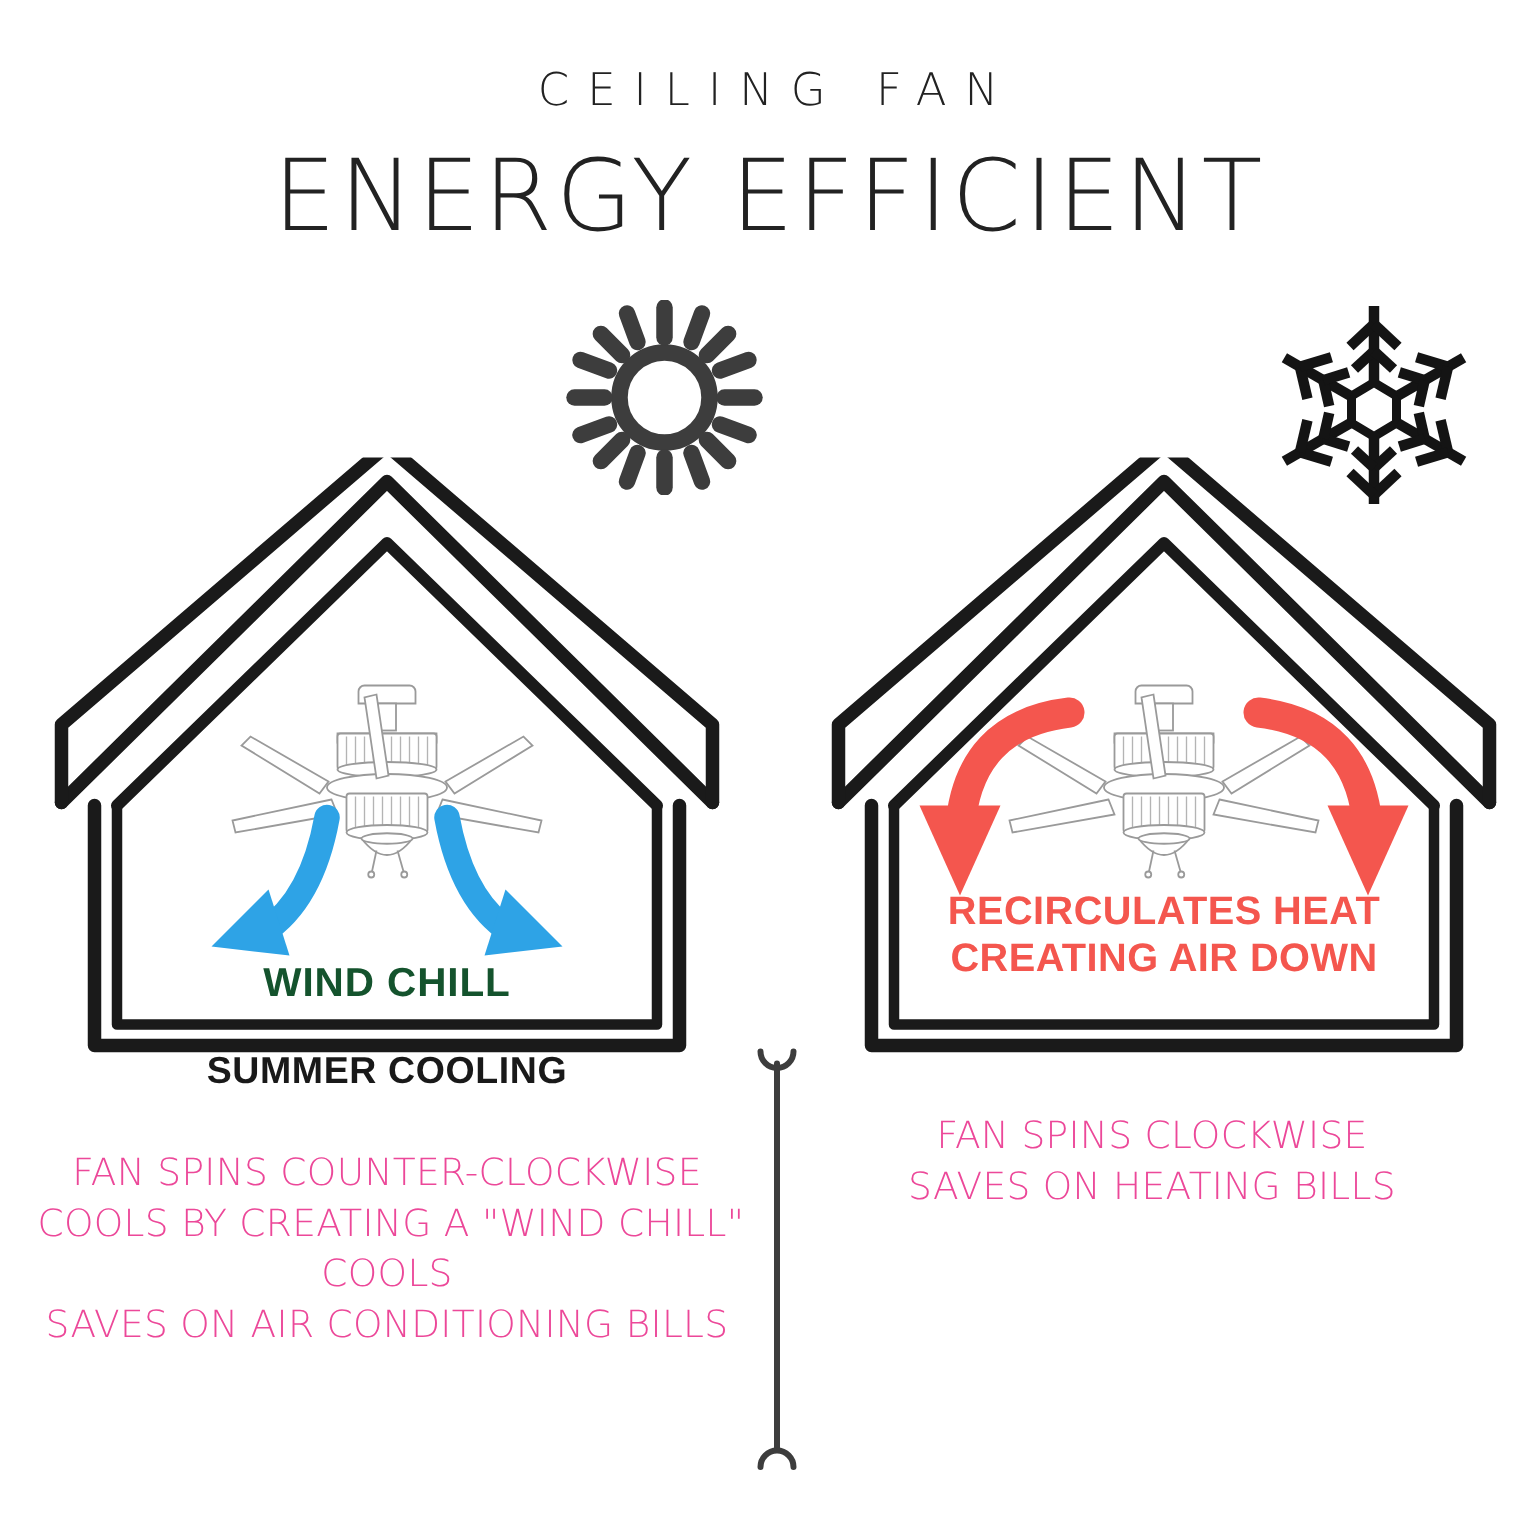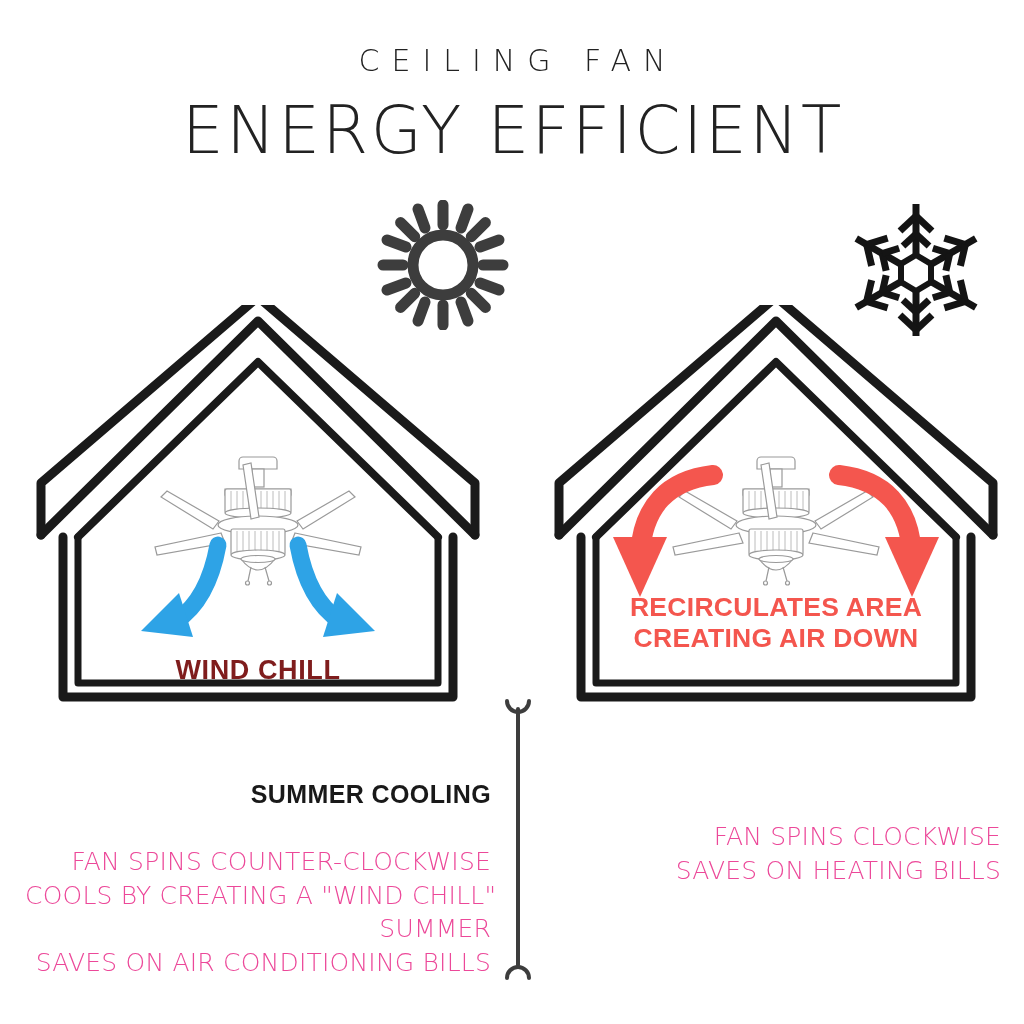--- a/index.html
+++ b/index.html
@@ -42,33 +42,33 @@
   .house{position:absolute;top:305px;width:450px;height:405px;}
   #house-left{left:33px;}
   #house-right{left:551px;}
 
   
   .incaption{
     position:absolute;text-align:center;line-height:1.18;
     font-weight:bold;font-family:"Liberation Sans", sans-serif;
   }
   #wind-chill-label{
-    left:33px;top:655px;width:450px;
-    font-size:27px;color:#7f1d1d;letter-spacing:.6px;
+    left:33px;top:640px;width:450px;
+    font-size:27px;color:#14532d;letter-spacing:.6px;
   }
   #recirc-label{
     left:551px;top:592px;width:450px;
     font-size:26.5px;color:#f4564e;letter-spacing:.3px;
   }
 
   
   #divider{position:absolute;left:496px;top:697px;width:44px;height:285px;}
 
   
-  .col{position:absolute;top:782px;width:466px;text-align:right;}
+  .col{position:absolute;top:702px;width:466px;text-align:center;}
   #col-left{left:25px;}
   #col-right{left:535px;}
   .col-title{
     font-size:25px;font-weight:bold;color:#191919;
     letter-spacing:.4px;font-family:"Liberation Sans", sans-serif;
     line-height:1;
   }
   .col-body{
     margin-top:38px;
     font-size:25px;color:#ec4899;font-weight:300;
@@ -282,38 +282,38 @@
       <path d="M162 170 q-68 8 -73 78" fill="none" stroke="#f4564e" stroke-width="20" stroke-linecap="round"></path>
       <path d="M62 232 L116 232 L89 292 Z" fill="#f4564e"></path>
     </g>
     <g>
       <path d="M288 170 q68 8 73 78" fill="none" stroke="#f4564e" stroke-width="20" stroke-linecap="round"></path>
       <path d="M334 232 L388 232 L361 292 Z" fill="#f4564e"></path>
     </g>
   </svg>
 
   <div class="incaption" id="recirc-label">
-    <span>RECIRCULATES AREA</span><br>
+    <span>RECIRCULATES HEAT</span><br>
     <span>CREATING AIR DOWN</span>
   </div>
 
   <svg id="divider" viewBox="0 0 44 285">
     <g fill="none" stroke="#3d3d3d" stroke-width="4" stroke-linecap="round">
       <path d="M11 4 a11 11 0 0 0 22 0"></path>
       <line x1="22" y1="12" x2="22" y2="268"></line>
       <path d="M11 281 a11 11 0 0 1 22 0"></path>
     </g>
   </svg>
 
   <div class="col" id="col-left">
     <div class="col-title">SUMMER COOLING</div>
     <div class="col-body">
       <span class="ln">FAN SPINS COUNTER-CLOCKWISE</span>
       <span class="ln">COOLS BY CREATING A "WIND CHILL"</span>
-      <span class="ln">SUMMER</span>
+      <span class="ln">COOLS</span>
       <span class="ln">SAVES ON AIR CONDITIONING BILLS</span>
     </div>
   </div>
 
   <div class="col" id="col-right">
     <div class="col-body">
       <span class="ln">FAN SPINS CLOCKWISE</span>
       <span class="ln">SAVES ON HEATING BILLS</span>
     </div>
   </div>

